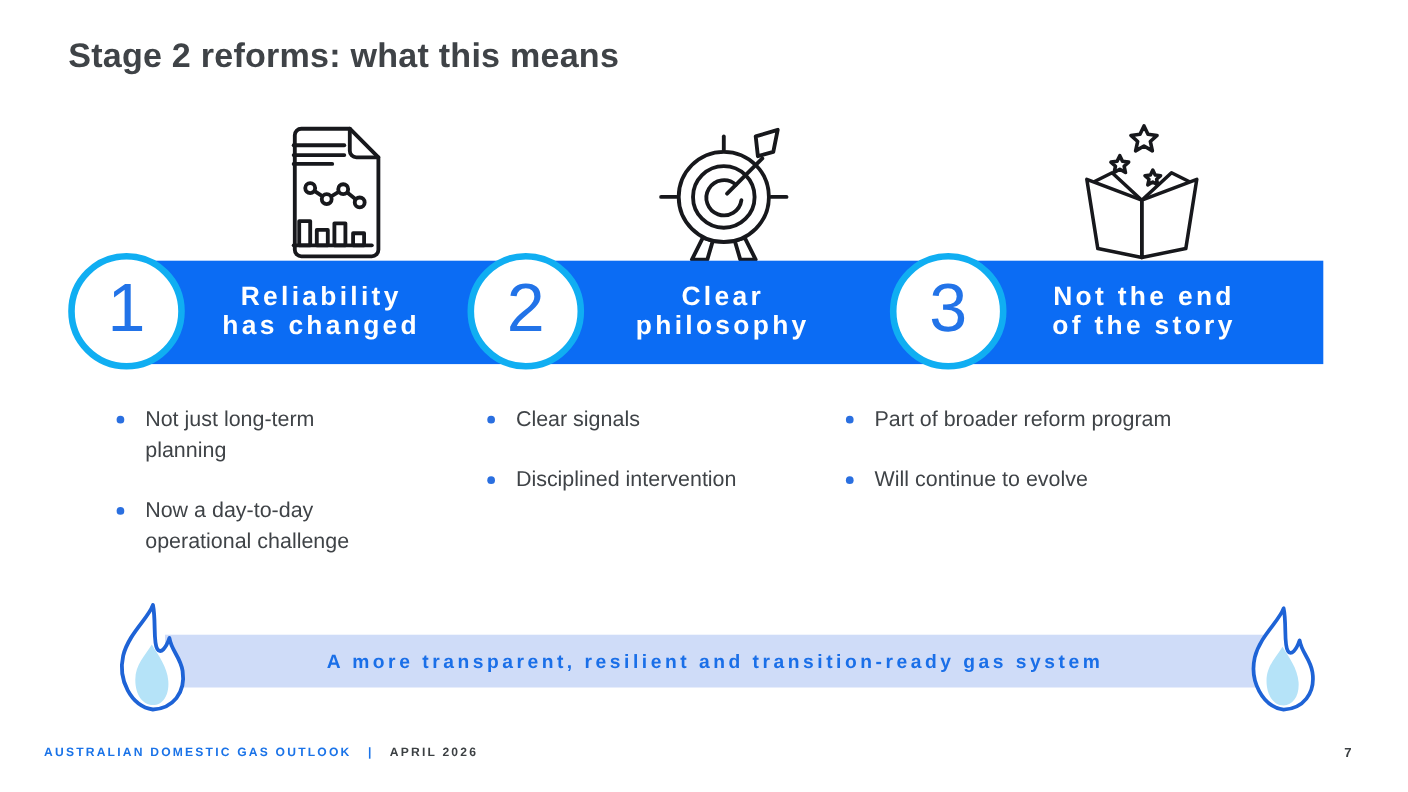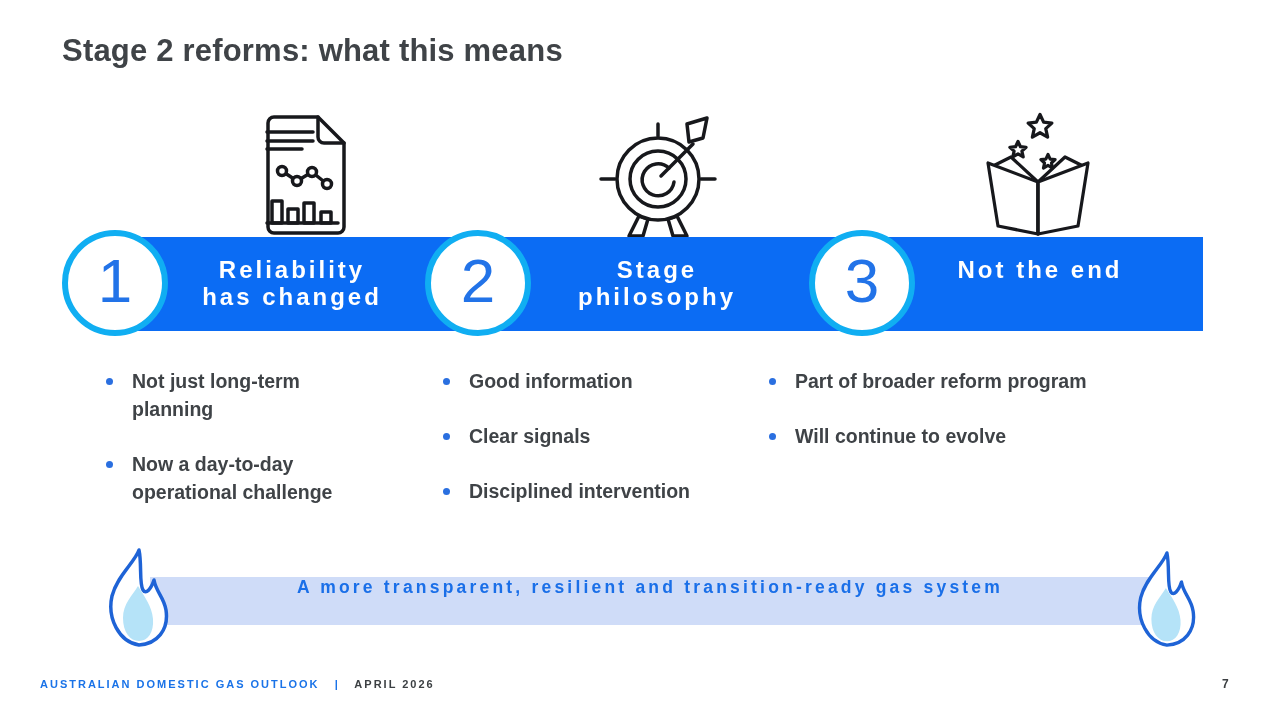--- a/index.html
+++ b/index.html
@@ -32,36 +32,36 @@
     font-size:62px;font-weight:400;color:var(--c-number);line-height:1;
     transform:translateY(-2px);
   }
   .c1{left:62px;} .c2{left:425px;} .c3{left:809px;}
   .band-heading{
     position:absolute;top:256px;z-index:4;text-align:center;color:#ffffff;
     font-size:24px;font-weight:700;letter-spacing:3px;line-height:27px;
     transform:translateX(-50%);white-space:nowrap;
   }
   .h1{left:292px;} .h2{left:657px;} .h3{left:1040px;}
-  .bullets{position:absolute;top:367px;list-style:none;z-index:2;font-weight:bold;}
+  .bullets{position:absolute;top:367px;list-style:none;z-index:2;}
   .bullets.col1{left:105px;width:250px;}
   .bullets.col2{left:442px;width:320px;}
   .bullets.col3{left:768px;width:380px;}
   .bullets li{
     position:relative;padding-left:27px;margin-bottom:27px;
     font-size:19.5px;line-height:28px;color:var(--c-body);
   }
   .bullets li::before{
     content:"";position:absolute;left:1px;top:11px;width:7px;height:7px;
     border-radius:50%;background:var(--c-bullet);
   }
   .banner{
     position:absolute;left:150px;top:577px;width:1000px;height:48px;
     background:var(--c-banner-bg);z-index:1;
-    display:flex;justify-content:center;
+    display:flex;align-items:center;justify-content:center;
   }
   .banner .banner-text{
     font-size:17.5px;font-weight:700;letter-spacing:3.2px;
     color:var(--c-banner-text);white-space:nowrap;
   }
   .flame{position:absolute;z-index:2;}
   .flame-left{left:101px;top:548px;}
   .flame-right{left:1129px;top:551px;}
   .footer{
     position:absolute;left:40px;top:678px;font-size:11px;font-weight:700;
@@ -145,33 +145,33 @@
 </div>
 <div class="circle c3">
   <span class="num">3</span>
 </div>
 
 <div class="band-heading h1">
   <div>Reliability</div>
   <div>has changed</div>
 </div>
 <div class="band-heading h2">
-  <div>Stage</div>
+  <div>Clear</div>
   <div>philosophy</div>
 </div>
 <div class="band-heading h3">
   <div>Not the end</div>
+  <div>of the story</div>
 </div>
 
 <ul class="bullets col1">
   <li>Not just long-term planning</li>
   <li>Now a day-to-day operational challenge</li>
 </ul>
 <ul class="bullets col2">
-  <li>Good information</li>
   <li>Clear signals</li>
   <li>Disciplined intervention</li>
 </ul>
 <ul class="bullets col3">
   <li>Part of broader reform program</li>
   <li>Will continue to evolve</li>
 </ul>
 
 <div class="banner">
   <span class="banner-text">A more transparent, resilient and transition-ready gas system</span>

